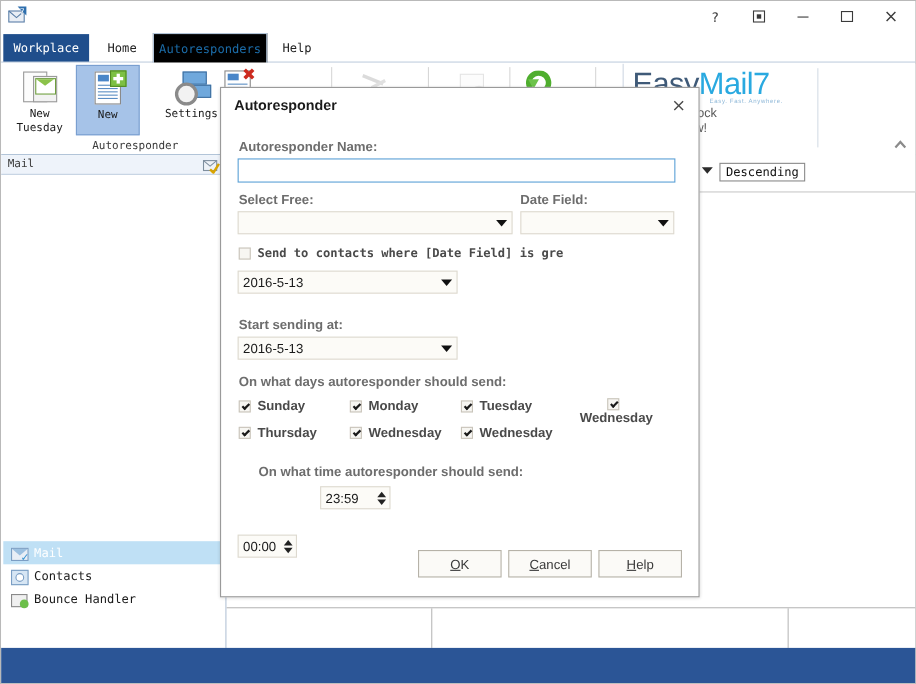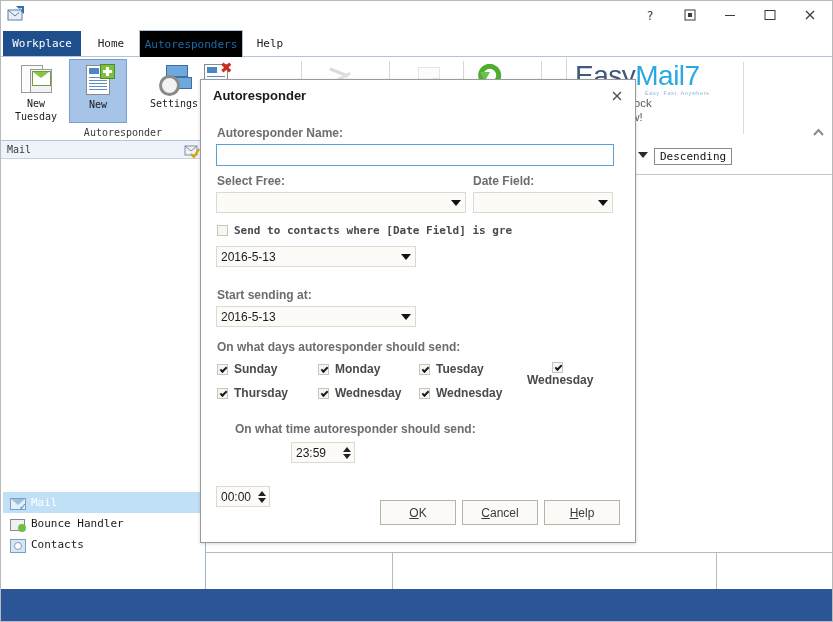--- a/index.html
+++ b/index.html
@@ -638,29 +638,29 @@
     <div class="lp-nav">
       <div class="lp-nav-item active">
         <span class="lp-nav-ico">
           <span class="ni-mail"></span>
             <span class="ni-check">✓</span>
         </span>
         <span>Mail</span>
       </div>
       <div class="lp-nav-item">
         <span class="lp-nav-ico">
+          <span class="ni-contacts"></span>
+        </span>
+        <span>Contacts</span>
+      </div>
+      <div class="lp-nav-item">
+        <span class="lp-nav-ico">
           <span class="ni-bounce"></span>
         </span>
         <span>Bounce Handler</span>
-      </div>
-      <div class="lp-nav-item">
-        <span class="lp-nav-ico">
-          <span class="ni-contacts"></span>
-        </span>
-        <span>Contacts</span>
       </div>
     </div>
   </div>
 
   <div class="content">
     <div class="sort-bar">
       <div class="sort-caret"></div>
       <div class="sort-value">Descending</div>
     </div>
     <div class="content-split-h"></div>

